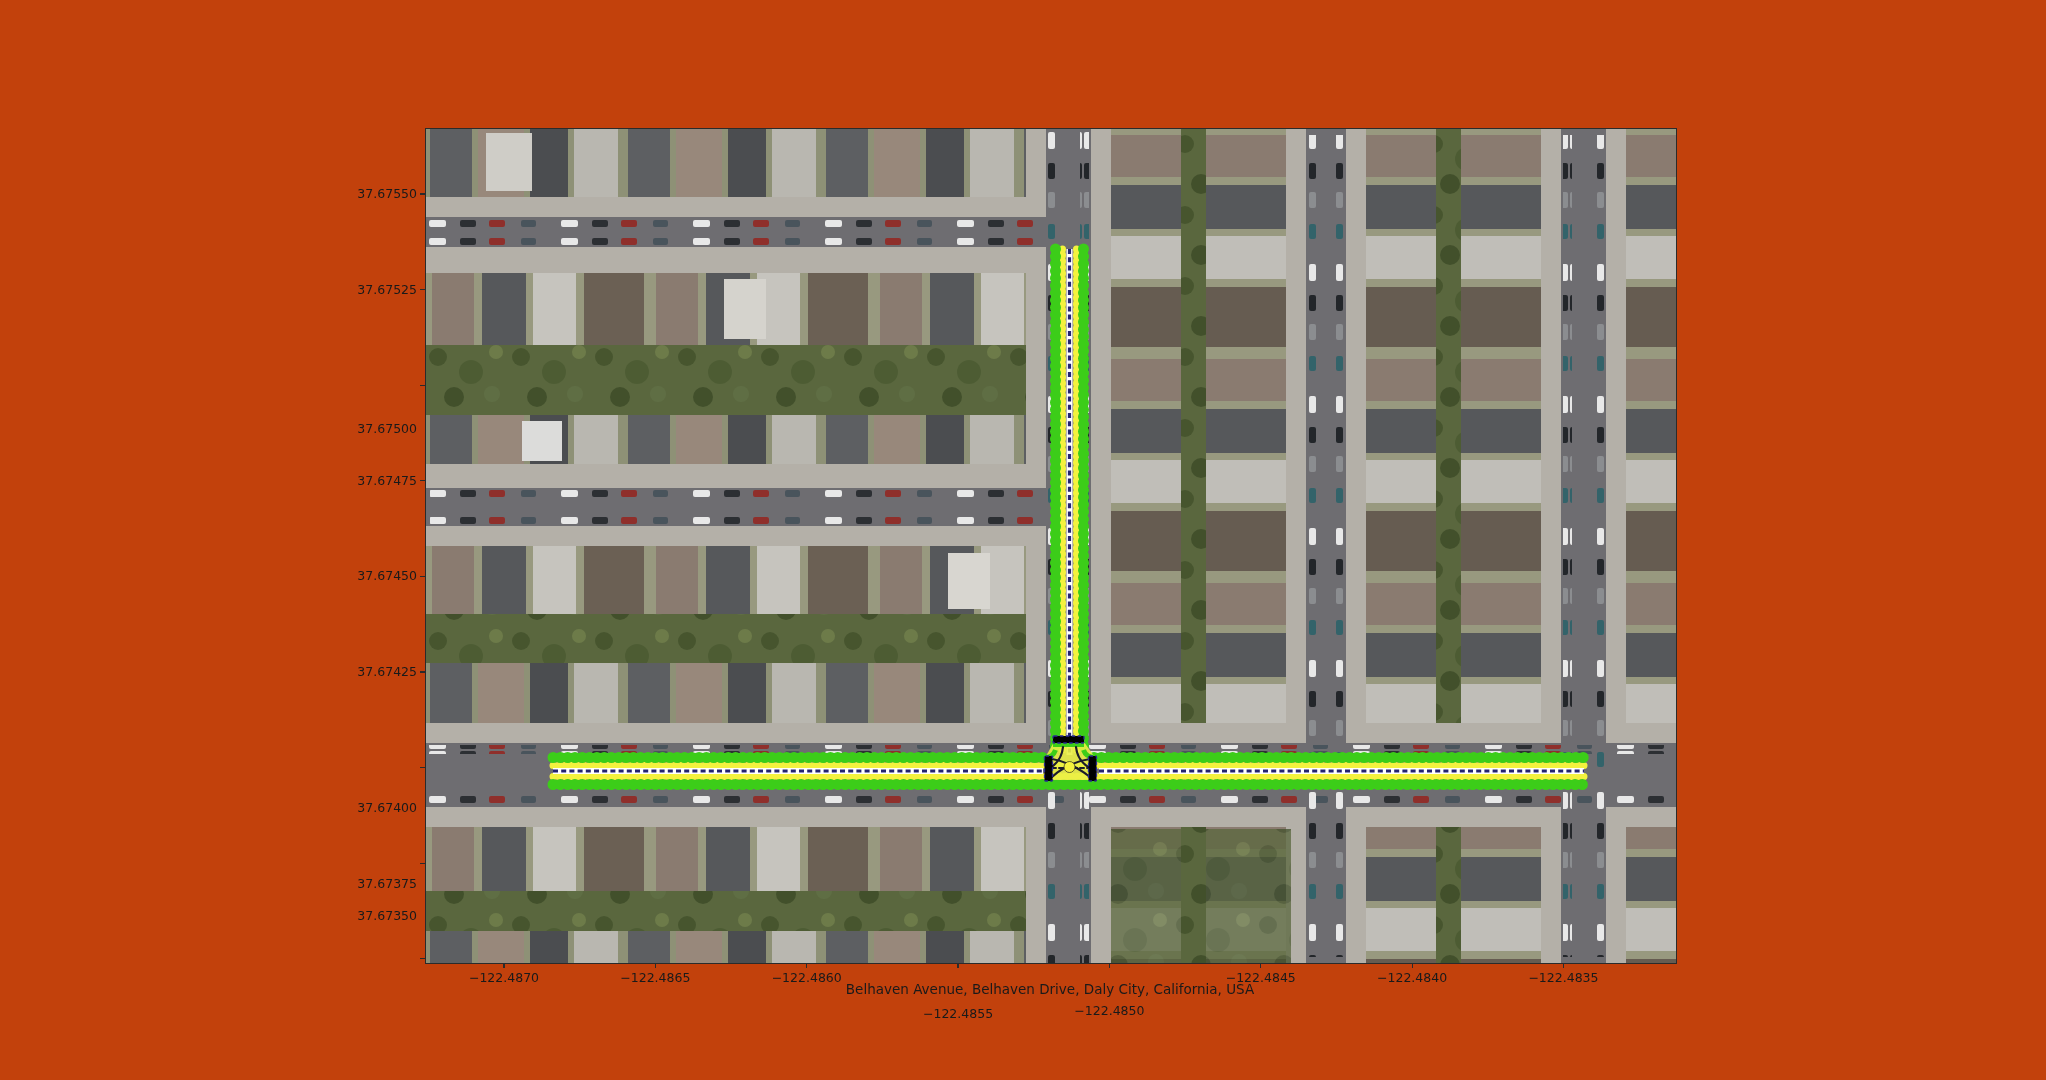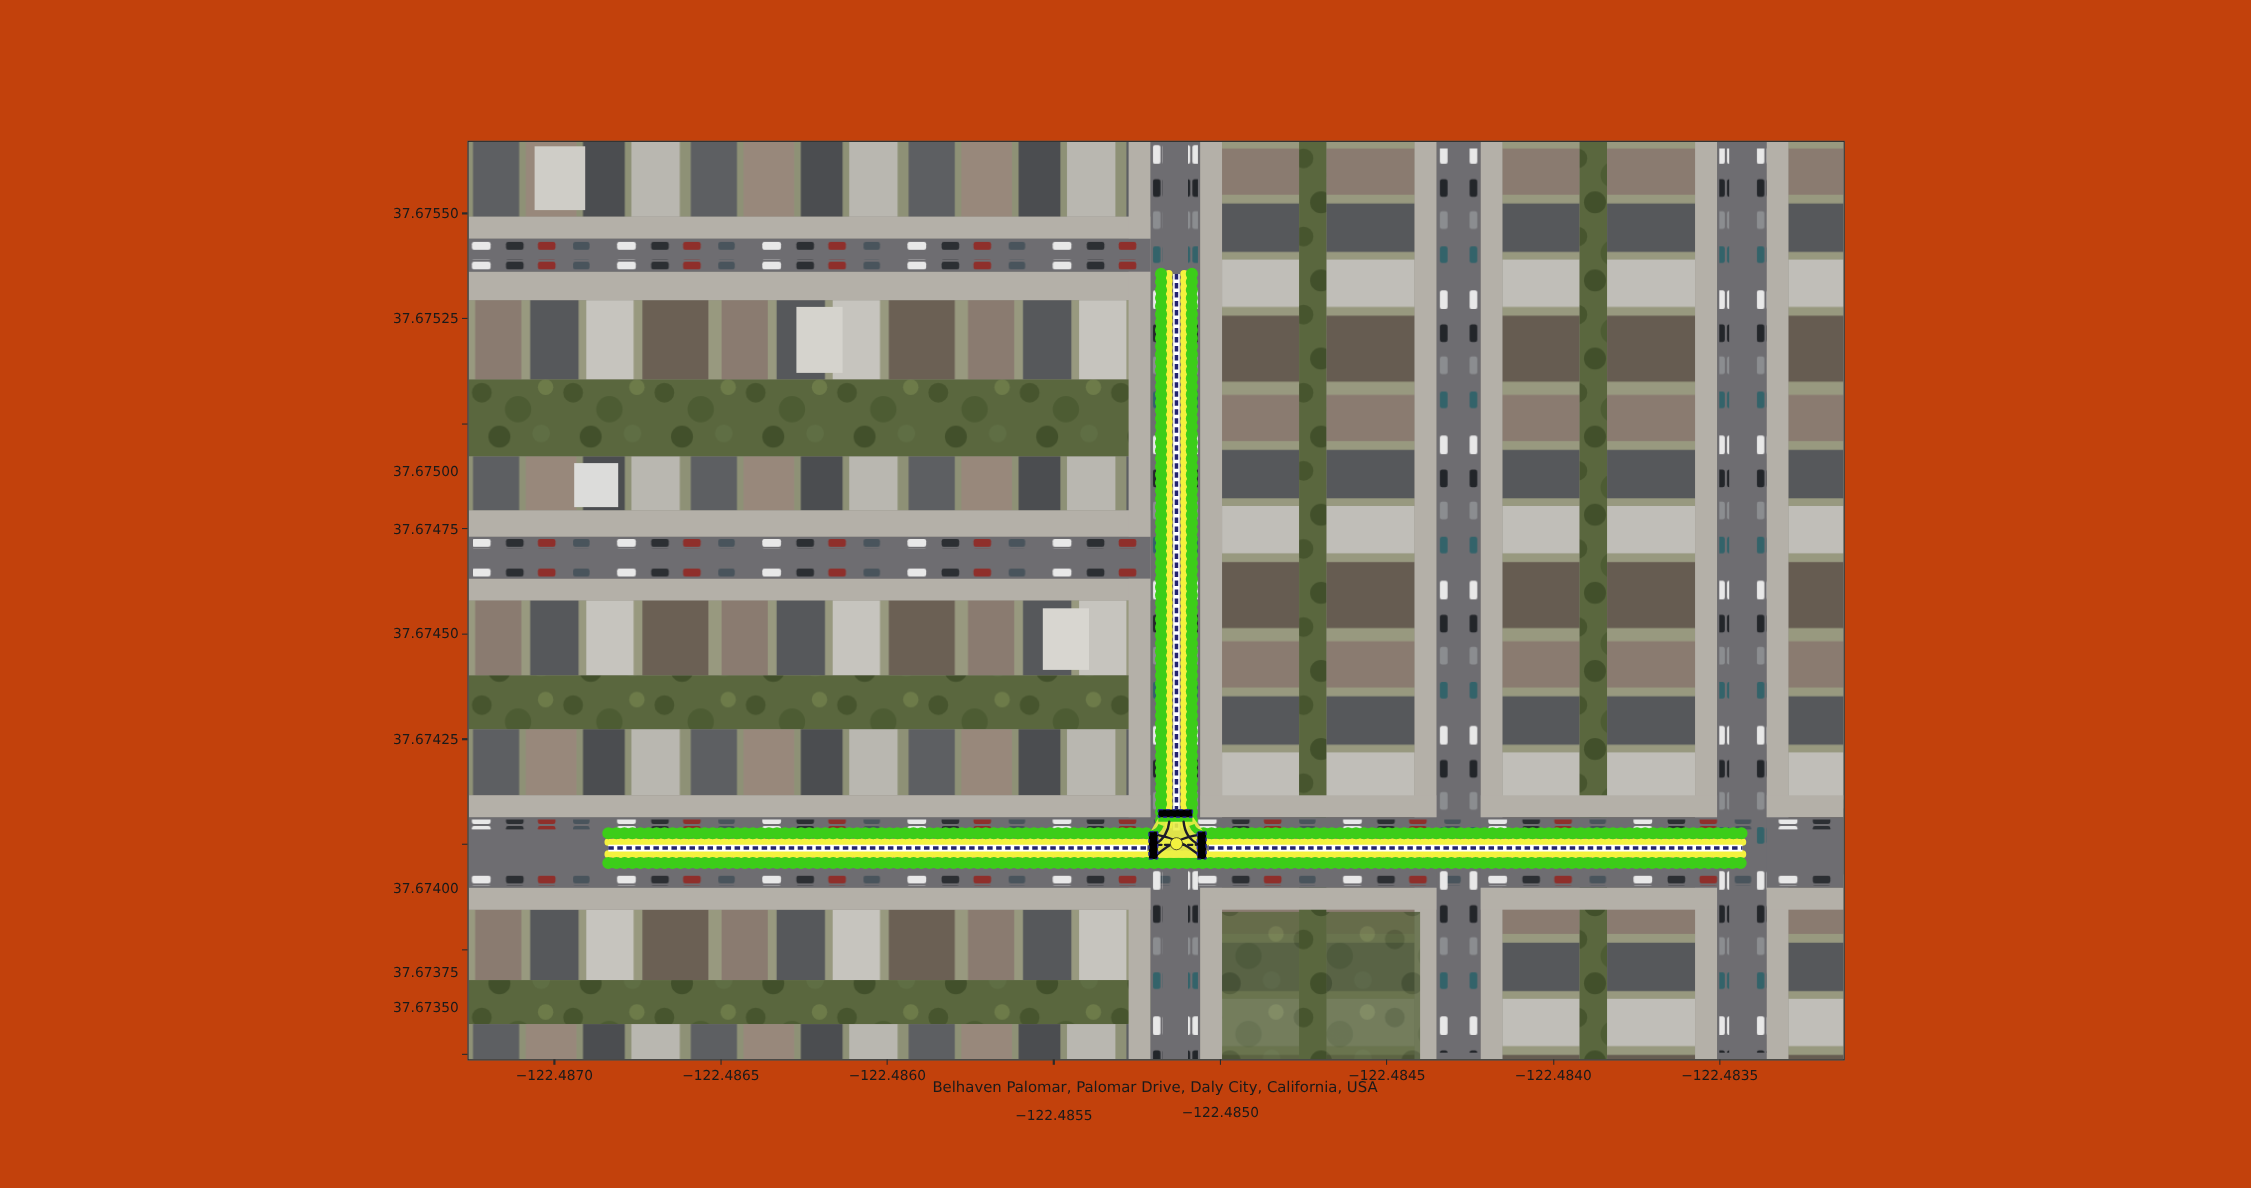--- a/index.html
+++ b/index.html
@@ -218,14 +218,14 @@
       <div class="xtick-mark" style="left: 1108.8px; top: 963px;"></div>
       <div class="xtick-label" style="left: 1049.4px; top: 970px; margin-top: 33px;">−122.4850</div>
       <div class="xtick-mark" style="left: 1260.15px; top: 963px;"></div>
       <div class="xtick-label" style="left: 1200.75px; top: 970px;">−122.4845</div>
       <div class="xtick-mark" style="left: 1411.5px; top: 963px;"></div>
       <div class="xtick-label" style="left: 1352.1px; top: 970px;">−122.4840</div>
       <div class="xtick-mark" style="left: 1562.85px; top: 963px;"></div>
       <div class="xtick-label" style="left: 1503.45px; top: 970px;">−122.4835</div>
     </div>
 
-  <div id="figure-title">Belhaven Palomar, Palomar Drive, Daly City, California, USA</div>
+  <div id="figure-title">Belhaven Avenue, Belhaven Drive, Daly City, California, USA</div>
 </div>
 
 </body></html>

